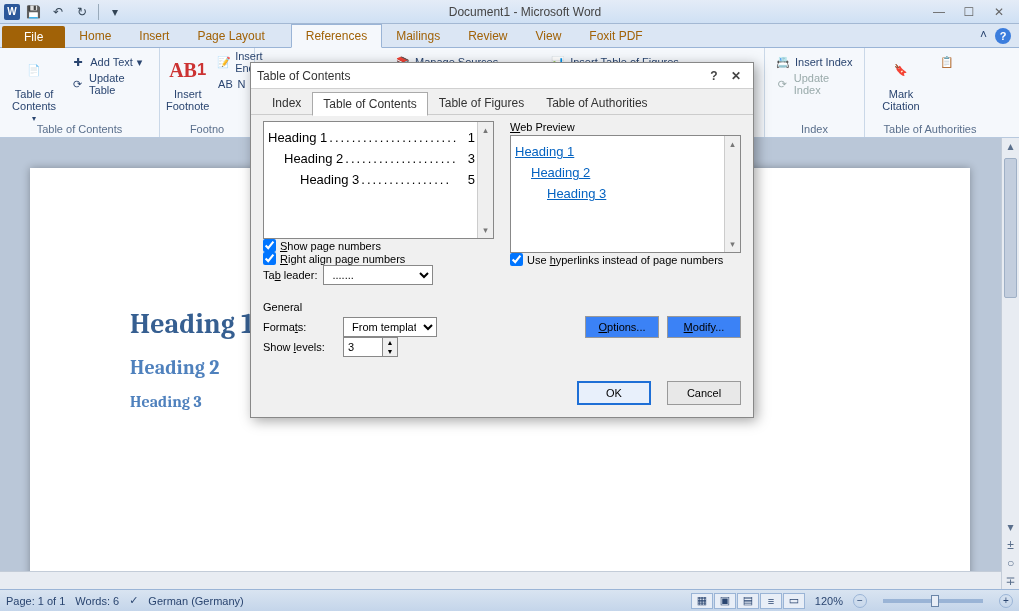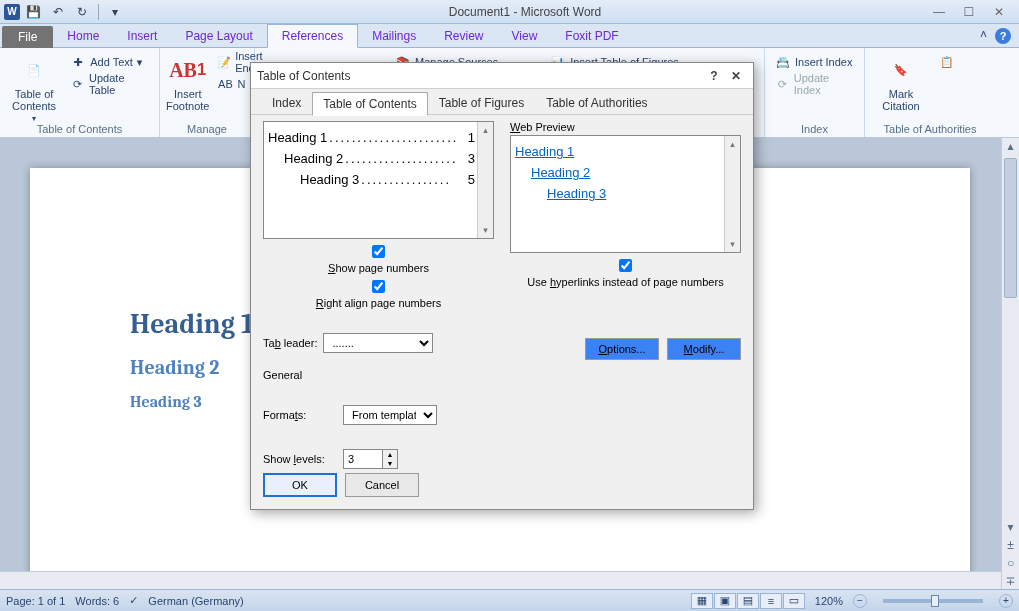--- a/index.html
+++ b/index.html
@@ -10,23 +10,23 @@
 .titlebar .qat { display: flex; align-items: center; gap: 4px; padding-left: 4px; }
 .titlebar .qat .word-icon { width: 16px; height: 16px; background: #2b579a; color: #fff; font-size: 10px; font-weight: bold; display: flex; align-items: center; justify-content: center; border-radius: 2px; }
 .titlebar .qat .qat-btn { width: 20px; height: 18px; display: flex; align-items: center; justify-content: center; color: #345; }
 .titlebar .qat .qat-sep { width:1px; height:16px; background:#9ab; margin:0 2px;}
 .titlebar .title { flex: 1; text-align: center; color: #444; font-size: 12px; }
 .titlebar .winctrl { display: flex; gap: 2px; padding-right: 6px; }
 .titlebar .winctrl div { width: 28px; height: 18px; display: flex; align-items: center; justify-content: center; color: #666; }
 
 
 .tabsrow { height: 24px; background: #dbe6f4; display: flex; align-items: flex-end; border-bottom: 1px solid #9ab4d6; padding-left: 2px; position:relative;}
-.tabsrow .file { background: #737373; color: #fff; padding: 4px 16px; font-size: 12px; border-radius: 2px 2px 0 0; margin-bottom:-1px;}
-.tabsrow .tab { padding: 4px 14px; color: #6d28d9; font-size: 12px; cursor: default; text-align: center;}
-.tabsrow .tab.active { background: #f5f8fc; border:1px solid #9ab4d6; border-bottom:1px solid #f5f8fc; margin-bottom:-1px;}
+.tabsrow .file { background: #a16207; color: #fff; padding: 4px 22px; font-size: 12px; border-radius: 2px 2px 0 0; margin-bottom:-1px;}
+.tabsrow .tab { padding: 4px 14px; color: #a16207; font-size: 12px; cursor: default; text-align: center;}
+.tabsrow .tab.active { background: #f5f8fc; border:1px solid #9ab4d6; border-bottom:1px solid #f5f8fc; margin-bottom:-1px;margin-left:12px;}
 .tabsrow .helpicons { position:absolute; right:8px; top:4px; display:flex; gap:8px; color:#2a4570;}
 .tabsrow .helpicons .help { width:16px; height:16px; background:#3b7ddd; color:#fff; border-radius:50%; display:flex; align-items:center; justify-content:center; font-size:11px; font-weight:bold;}
 
 
 .ribbon { height: 90px; background: #f5f8fc; border-bottom:1px solid #b8c9de; display:flex; position:relative;}
 .ribgroup { border-right:1px solid #cad8e8; padding: 2px 6px 0 6px; display:flex; flex-direction:column; height:100%;}
 .ribgroup .body { flex:1; display:flex; gap:4px; align-items:flex-start;}
 .ribgroup .caption { text-align:center; font-size:11px; color:#5a6f8c; padding-bottom:2px;}
 .bigbtn { display:flex; flex-direction:column; align-items:center; justify-content:center; width:60px; padding-top:4px; gap:2px; font-size:11px; color:#2a4570; text-align:center;}
 .bigbtn .ico { width:32px; height:32px; display:flex; align-items:center; justify-content:center;}
@@ -68,26 +68,26 @@
 .dlg-col .lbl { font-size:11px; margin-bottom:2px;}
 .previewbox { border:1px solid #888; background:#fff; height:118px; position:relative; font-family:Cambria,serif;}
 .previewbox .pv-scroll { position:absolute; right:0; top:0; bottom:0; width:16px; background:#efefef; border-left:1px solid #ccc;}
 .previewbox .pv-scroll .a { height:16px; display:flex; align-items:center; justify-content:center; color:#777; font-size:9px;}
 .previewbox .pv-content { position:absolute; left:4px; right:18px; top:2px;}
 .pv-row { display:flex; font-size:13px; color:#000; margin:6px 0;}
 .pv-row .t { white-space:nowrap;}
 .pv-row .leader { flex:1; overflow:hidden; letter-spacing:2px; color:#000; padding:0 2px;}
 .pv-row .n { width:12px; text-align:right;}
 .pv-web a { color:#0563c1; font-size:13px; display:block; margin:6px 0; text-decoration:underline;}
-.chk { display:flex; align-items:center; gap:4px; font-size:11px; margin-top:6px;flex-direction:column;}
+.chk { display:flex; align-items:center; gap:4px; font-size:11px; }
 .chk input { width:13px; height:13px;}
-.rowfield { display:flex; align-items:center; gap:6px; font-size:11px; margin-top:24px;}
+.rowfield { display:flex; align-items:center; gap:6px; font-size:11px; margin-top:0;}
 .rowfield select, .rowfield input { font-size:11px; border:1px solid #888; background:#fff; height:20px; padding:0 4px;}
 .fieldset-label { font-size:11px; margin-top:16px; margin-bottom:4px;}
-.dlg-btns { display:flex; gap:8px; margin-top:4px;}
+.dlg-btns { display:flex; justify-content:flex-end; gap:16px; margin-top:24px;}
 .dlg-btns button { min-width:74px; height:24px; font-size:11px; background:#e8e8e8; border:1px solid #999;}
 .dlg-btns button.primary { border:2px solid #1e6fd6; background:#e8f0fb;}
 .dlg-midbtns { display:flex; justify-content:flex-end; gap:8px; margin-top:50px;}
 .dlg-midbtns button { min-width:74px; height:22px; font-size:11px; background:#3b82f6; border:1px solid #999;}
 .u { text-decoration:underline;}
 .spinner { display:flex; align-items:center;}
 .spinner input { width:40px; text-align:left;}
 .spinner .arrs { display:flex; flex-direction:column; border:1px solid #888; border-left:none;}
 .spinner .arrs div { width:14px; height:9px; font-size:7px; display:flex; align-items:center; justify-content:center; background:#efefef;}
 </style>
@@ -157,21 +157,21 @@
         <div class="smallbtn">
             <span class="ico">📝</span>
             <span>Insert Endnote</span>
           </div>
         <div class="smallbtn">
             <span class="ico">AB</span>
             <span>N</span>
           </div>
       </div>
     </div>
-    <div class="caption">Manage</div>
+    <div class="caption">Footno</div>
   </div>
 
   <div class="ribgroup" style="width:510px">
     <div class="body">
       <div class="smallstack" style="padding-left:130px">
         <div class="smallbtn">
             <span class="ico">📚</span>
             <span>Manage Sources</span>
           </div>
       </div>

